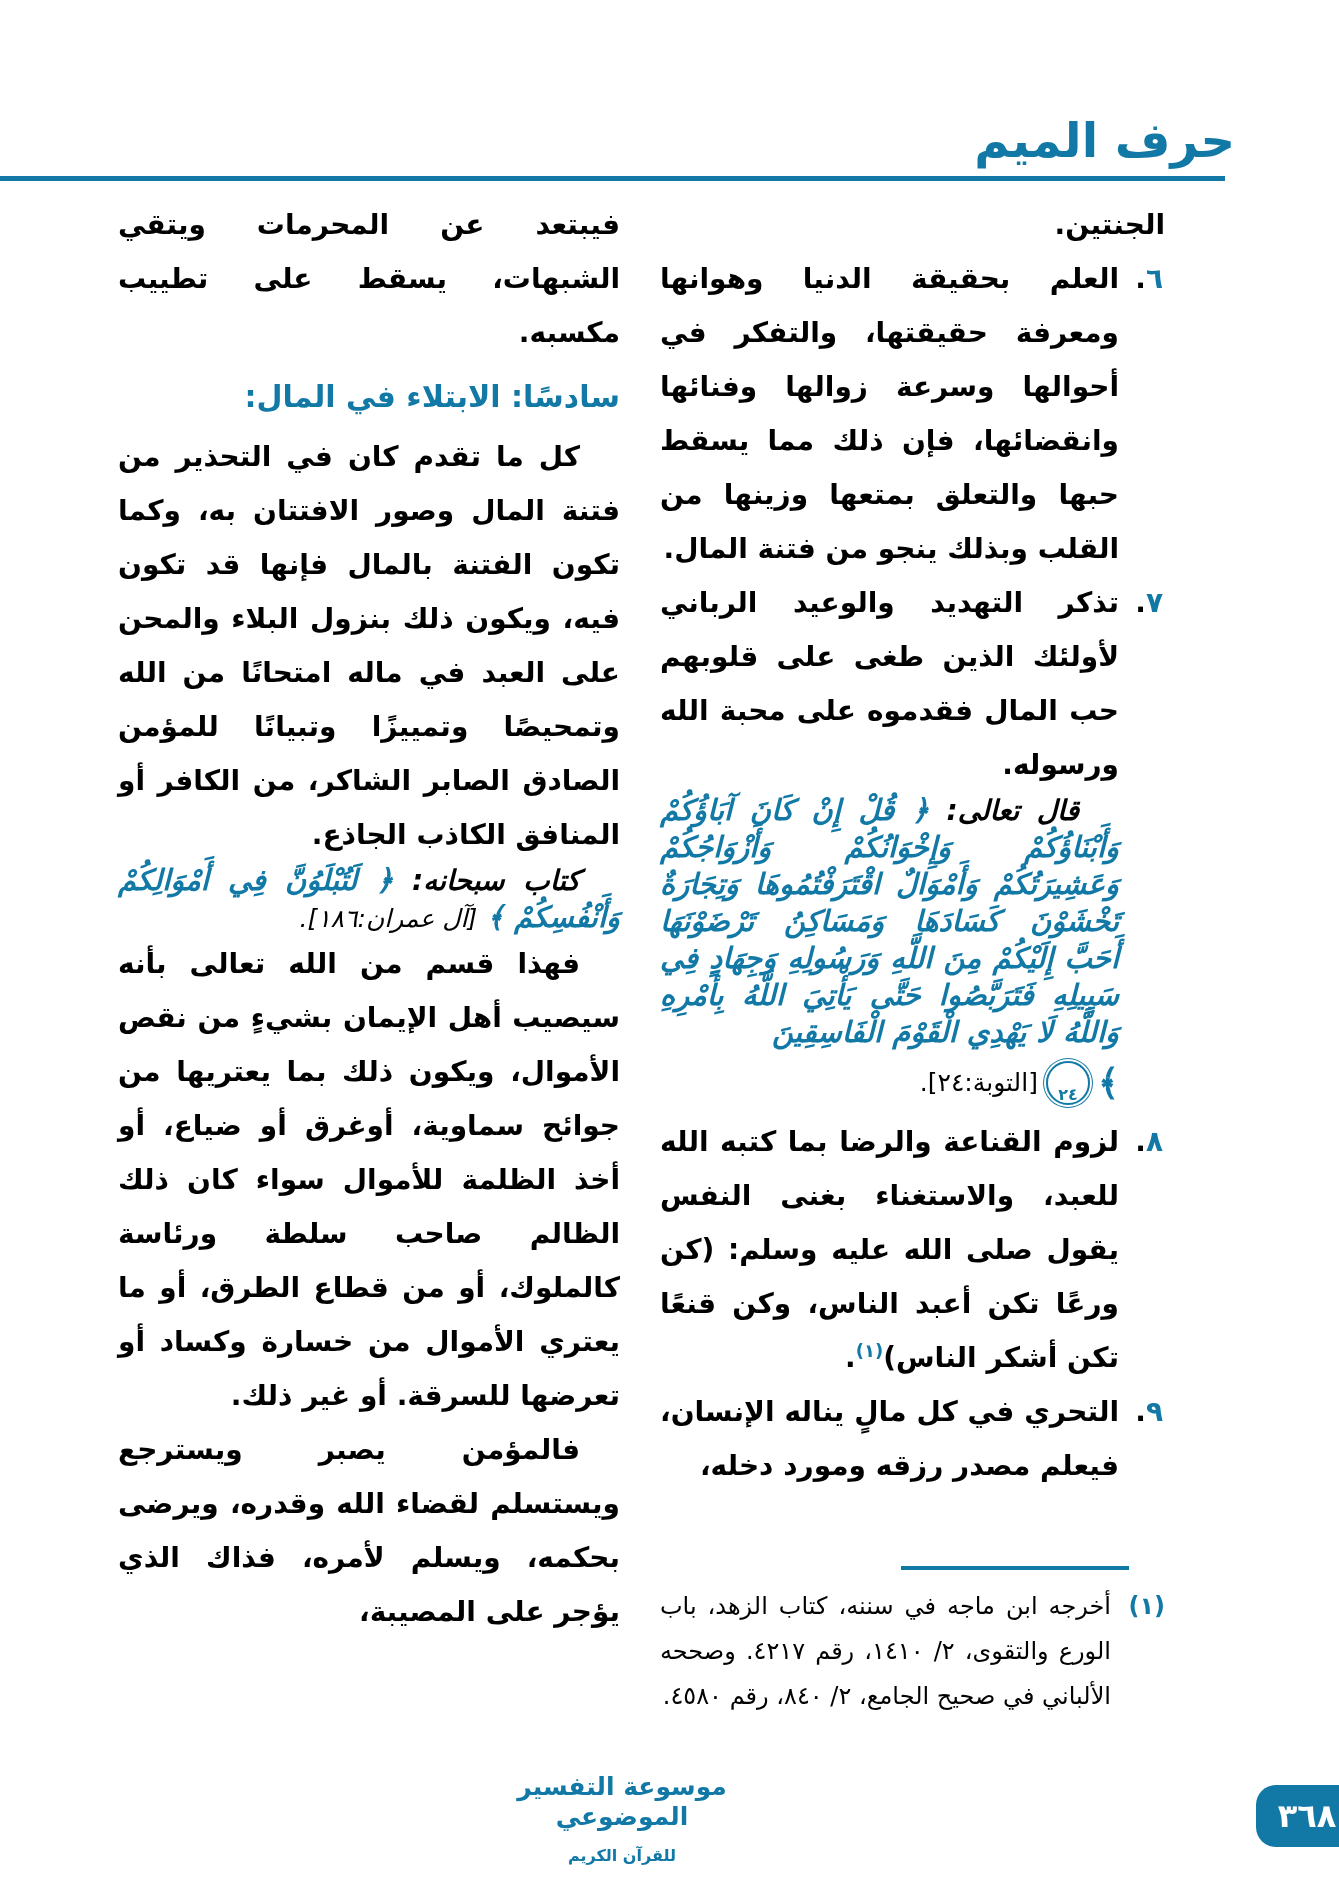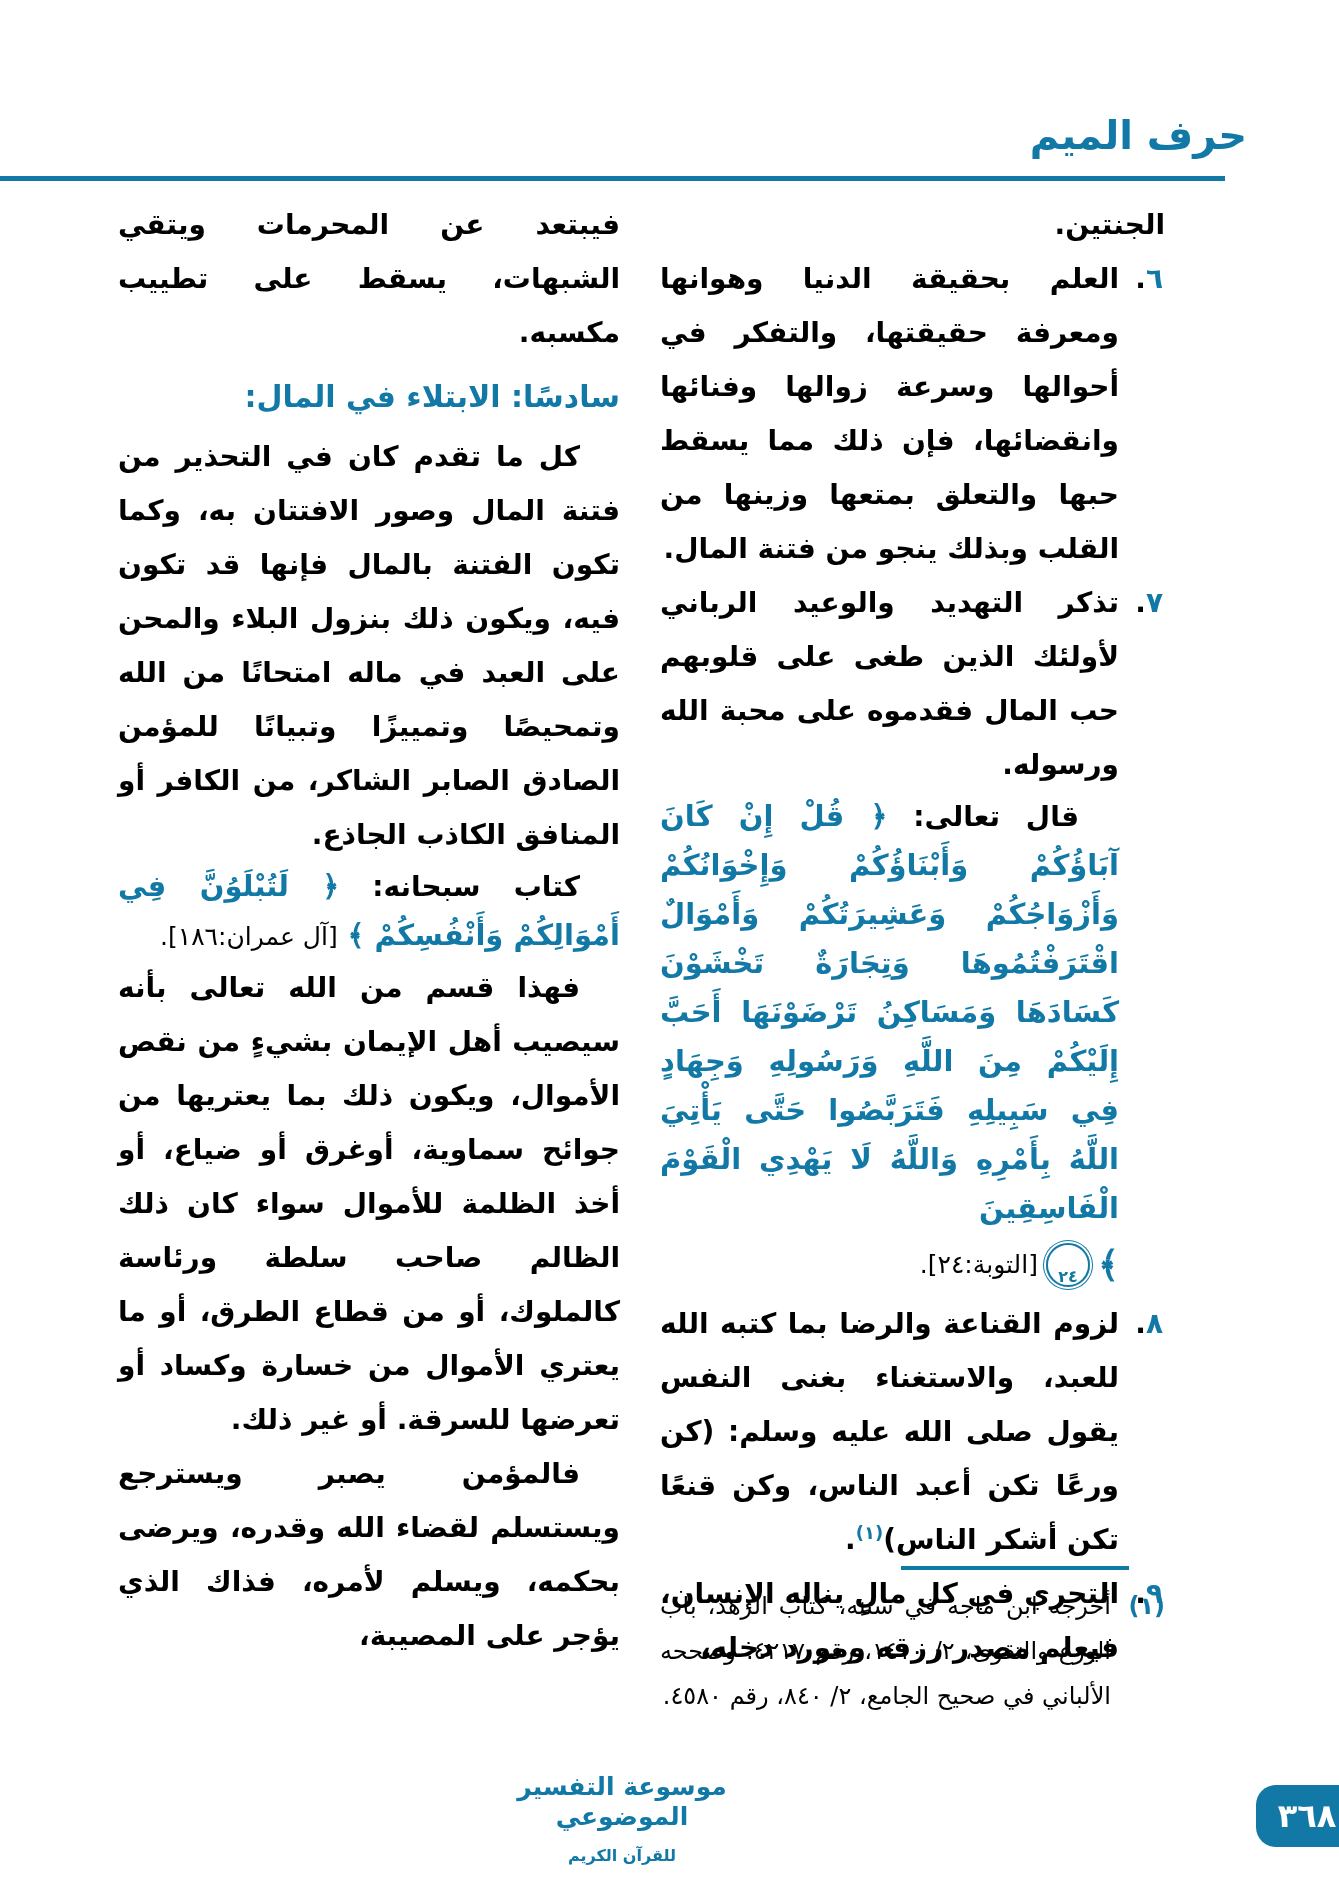--- a/index.html
+++ b/index.html
@@ -11,23 +11,23 @@
     position:relative;
     width:1339px;height:1890px;
     background:#ffffff;
     font-family:"DejaVu Sans", sans-serif;
     direction:rtl;
     overflow:hidden;
     color:var(--ink);
   }
   
   .header-title{
-    position:absolute;top:112px;right:92px;
+    position:absolute;top:112px;right:104px;
     color:var(--teal);
-    font-size:40px;font-weight:bold;
+    font-size:48px;font-weight:bold;
     letter-spacing:-1px;
   }
   .header-rule{
     position:absolute;top:176px;left:0;
     width:1225px;height:5px;background:var(--teal);
   }
   
   .col{
     position:absolute;top:198px;
     font-size:28px;font-weight:bold;line-height:54px;
@@ -37,21 +37,21 @@
   .col-left{right:719px;width:502px;}
   .col p{margin:0;}
   .indent{text-indent:40px;}
   .frag{text-align:right;}
   
   .num-item{position:relative;padding-right:46px;}
   .num-marker{position:absolute;right:2px;top:0;}
   .num-marker .n{color:var(--teal);}
   .num-marker .d{color:var(--ink);}
   
-  .verse-para{line-height:48px;}
+  .verse-para{line-height:36px;font-style:italic;}
   .quran{color:var(--teal);font-size:29px;}
   .intro{color:var(--ink);}
   .cite{color:var(--ink);font-weight:normal;font-size:25px;}
   .cite-line{
     display:flex;align-items:center;gap:8px;
     height:64px;line-height:64px;text-align:right;
   }
   .big-bracket{font-size:36px;}
   .rosette{
     display:inline-flex;align-items:flex-end;justify-content:center;

